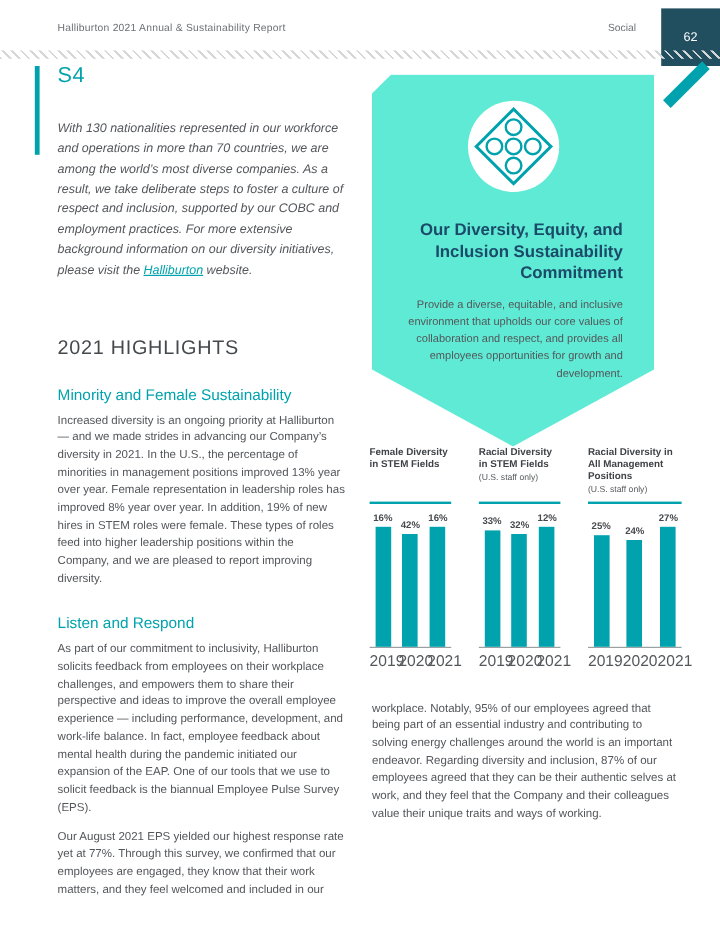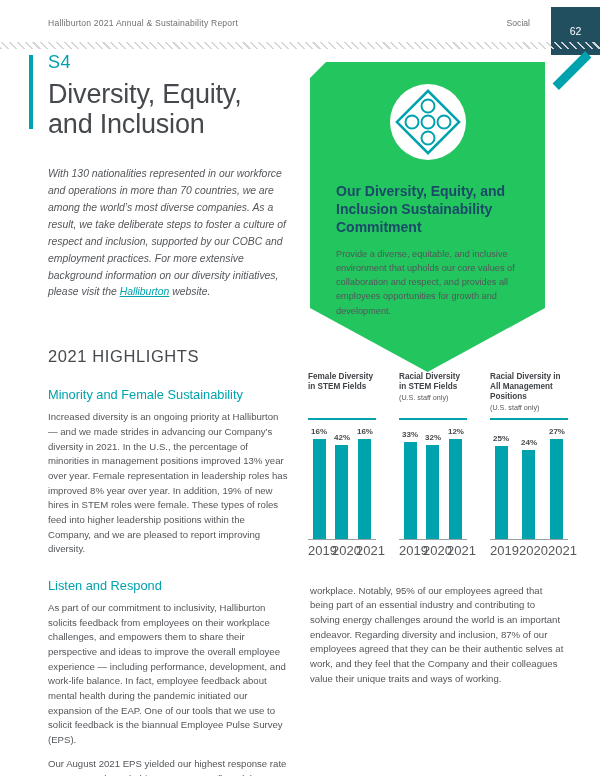--- a/index.html
+++ b/index.html
@@ -28,22 +28,23 @@
   .s4 { color:#00a3ad; font-weight:normal; font-size:18px; letter-spacing:.4px; }
   .main-title { font-size:27px; font-weight:400; color:#45494d; line-height:1.12; margin-top:6px; letter-spacing:-.2px; }
   .intro { margin-top:27px; font-style:italic; font-size:10.4px; line-height:1.62; color:#53565a; }
   .intro a { color:#00a3ad; text-decoration:underline; font-style:italic; }
   .highlights-title { margin-top:46px; font-size:16.5px; color:#45494d; letter-spacing:.6px; font-weight:400; }
   .sub-heading { margin-top:21px; font-size:12.8px; color:#00a3ad; font-weight:400; }
   .body-text { margin-top:8px; font-size:9.6px; line-height:1.53; color:#53565a; }
 
   
   .banner {
-    position:absolute; left:310px; top:62px; width:235px; height:310px; background:#22c55e;
+    position:absolute; left:310px; top:62px; width:235px; height:310px; background:#5eead4;
     clip-path:polygon(0 16px,16px 0,100% 0,100% 246px,50% 100%,0 246px);
+    text-align:right;
   }
   .banner-icon { display:block; margin:20px auto 0; }
   .banner-title { margin:20px 26px 0; font-size:14px; font-weight:bold; color:#1b4b68; line-height:1.3; }
   .banner-body { margin:10px 26px 0; font-size:9.2px; color:#54575a; line-height:1.55; }
   .accent-diag { position:absolute; left:549px; top:66px; width:46px; height:9px; background:#00a3ad; transform:rotate(-45deg); }
 
   
   .charts { position:absolute; left:308px; top:372px; width:260px; display:flex; justify-content:space-between; }
   .chart { width:68px; display:flex; flex-direction:column; }
   .chart:last-child { width:78px; }
@@ -71,24 +72,20 @@
   <div class="header-title">Halliburton 2021 Annual &amp; Sustainability Report</div>
   <div class="header-section">Social</div>
   <div class="page-num-box">
     <span>62</span>
   </div>
   <div class="hatch-band"></div>
 
   <div class="accent-vbar"></div>
   <div class="left-col">
     <div class="s4">S4</div>
-    <div class="main-title">
-      <span>Diversity, Equity,</span><br>
-      <span>and Inclusion</span>
-    </div>
     <p class="intro"><span>With 130 nationalities represented in our workforce and operations in more than 70 countries, we are among the world’s most diverse companies. As a result, we take deliberate steps to foster a culture of respect and inclusion, supported by our COBC and employment practices. For more extensive background information on our diversity initiatives, please visit the </span><a href="#">Halliburton</a><span> website.</span></p>
 
     <div class="highlights-title">2021 HIGHLIGHTS</div>
 
     <div class="sub-heading">Minority and Female Sustainability</div>
     <p class="body-text">Increased diversity is an ongoing priority at Halliburton — and we made strides in advancing our Company’s diversity in 2021. In the U.S., the percentage of minorities in management positions improved 13% year over year. Female representation in leadership roles has improved 8% year over year. In addition, 19% of new hires in STEM roles were female. These types of roles feed into higher leadership positions within the Company, and we are pleased to report improving diversity.</p>
 
     <div class="sub-heading">Listen and Respond</div>
     <p class="body-text">As part of our commitment to inclusivity, Halliburton solicits feedback from employees on their workplace challenges, and empowers them to share their perspective and ideas to improve the overall employee experience — including performance, development, and work-life balance. In fact, employee feedback about mental health during the pandemic initiated our expansion of the EAP. One of our tools that we use to solicit feedback is the biannual Employee Pulse Survey (EPS).</p>
     <p class="body-text">Our August 2021 EPS yielded our highest response rate yet at 77%. Through this survey, we confirmed that our employees are engaged, they know that their work matters, and they feel welcomed and included in our</p>

